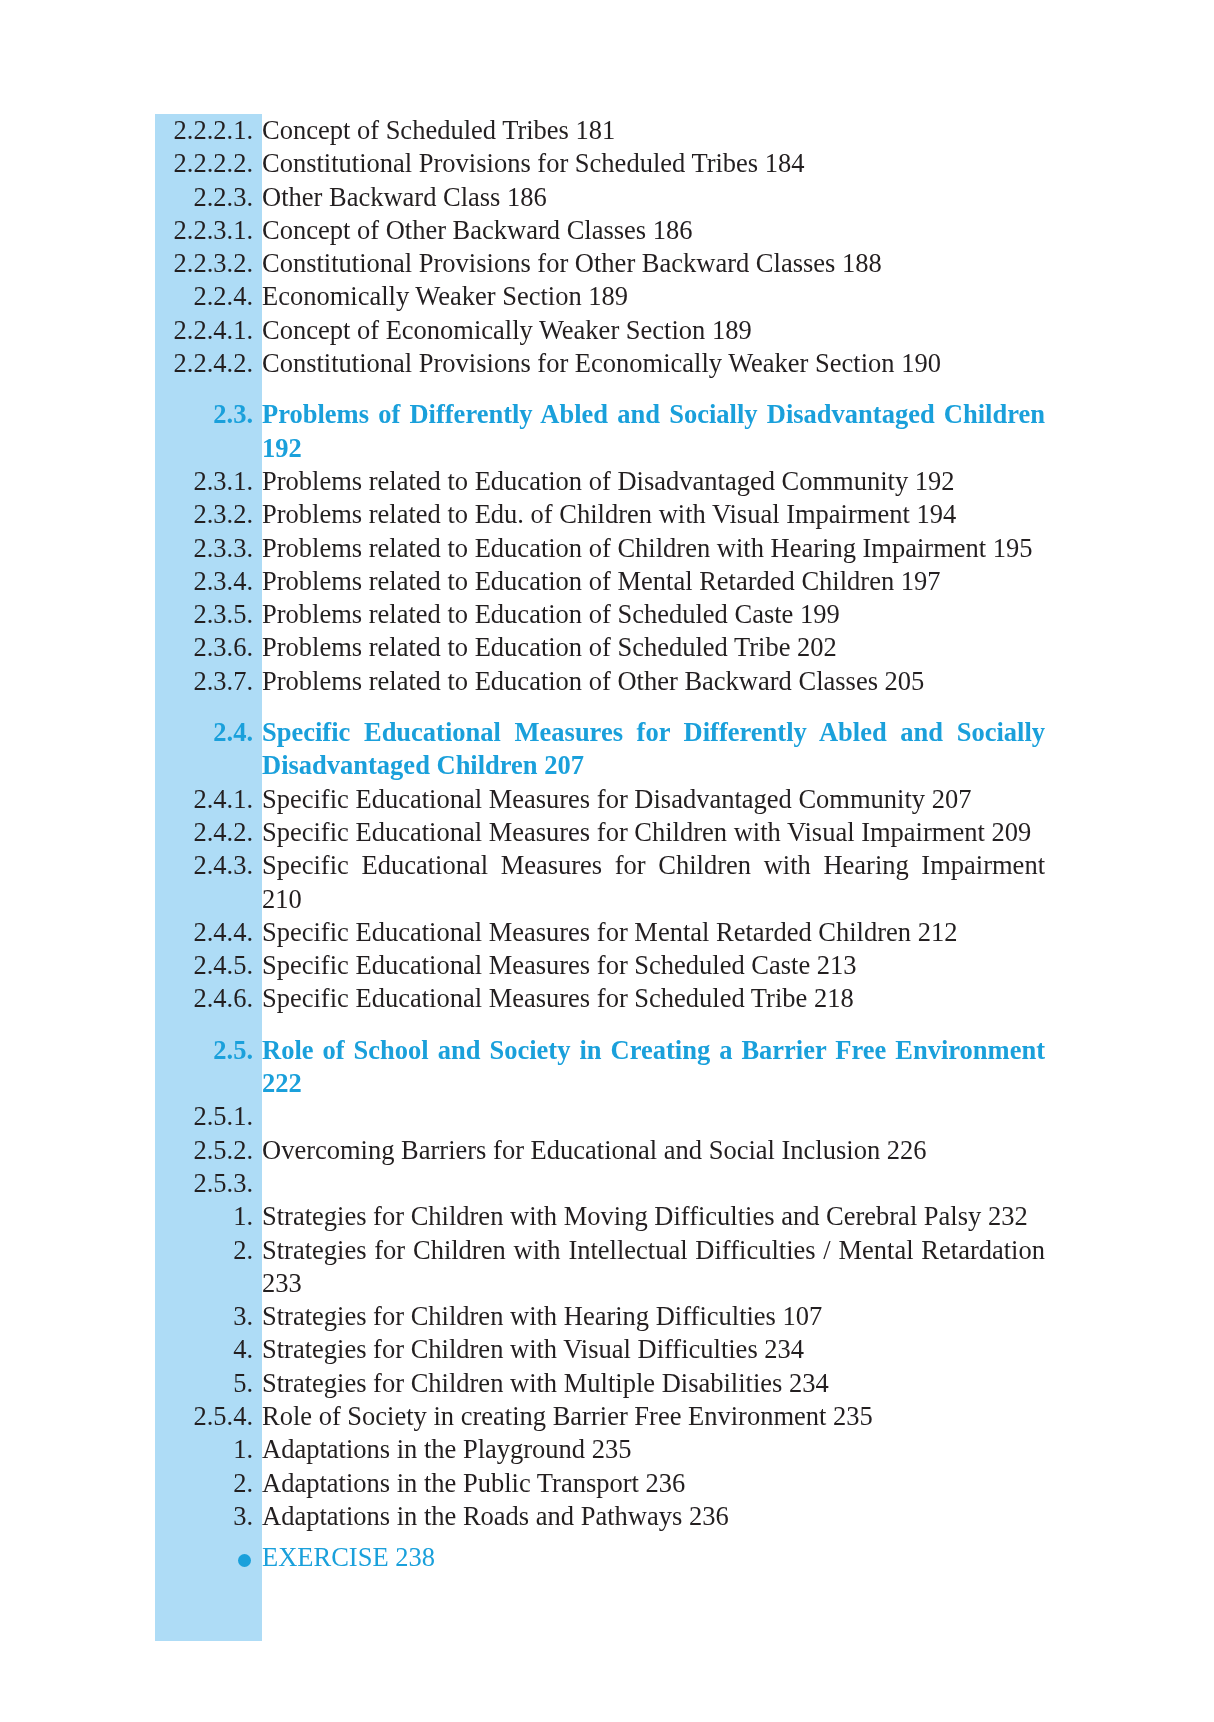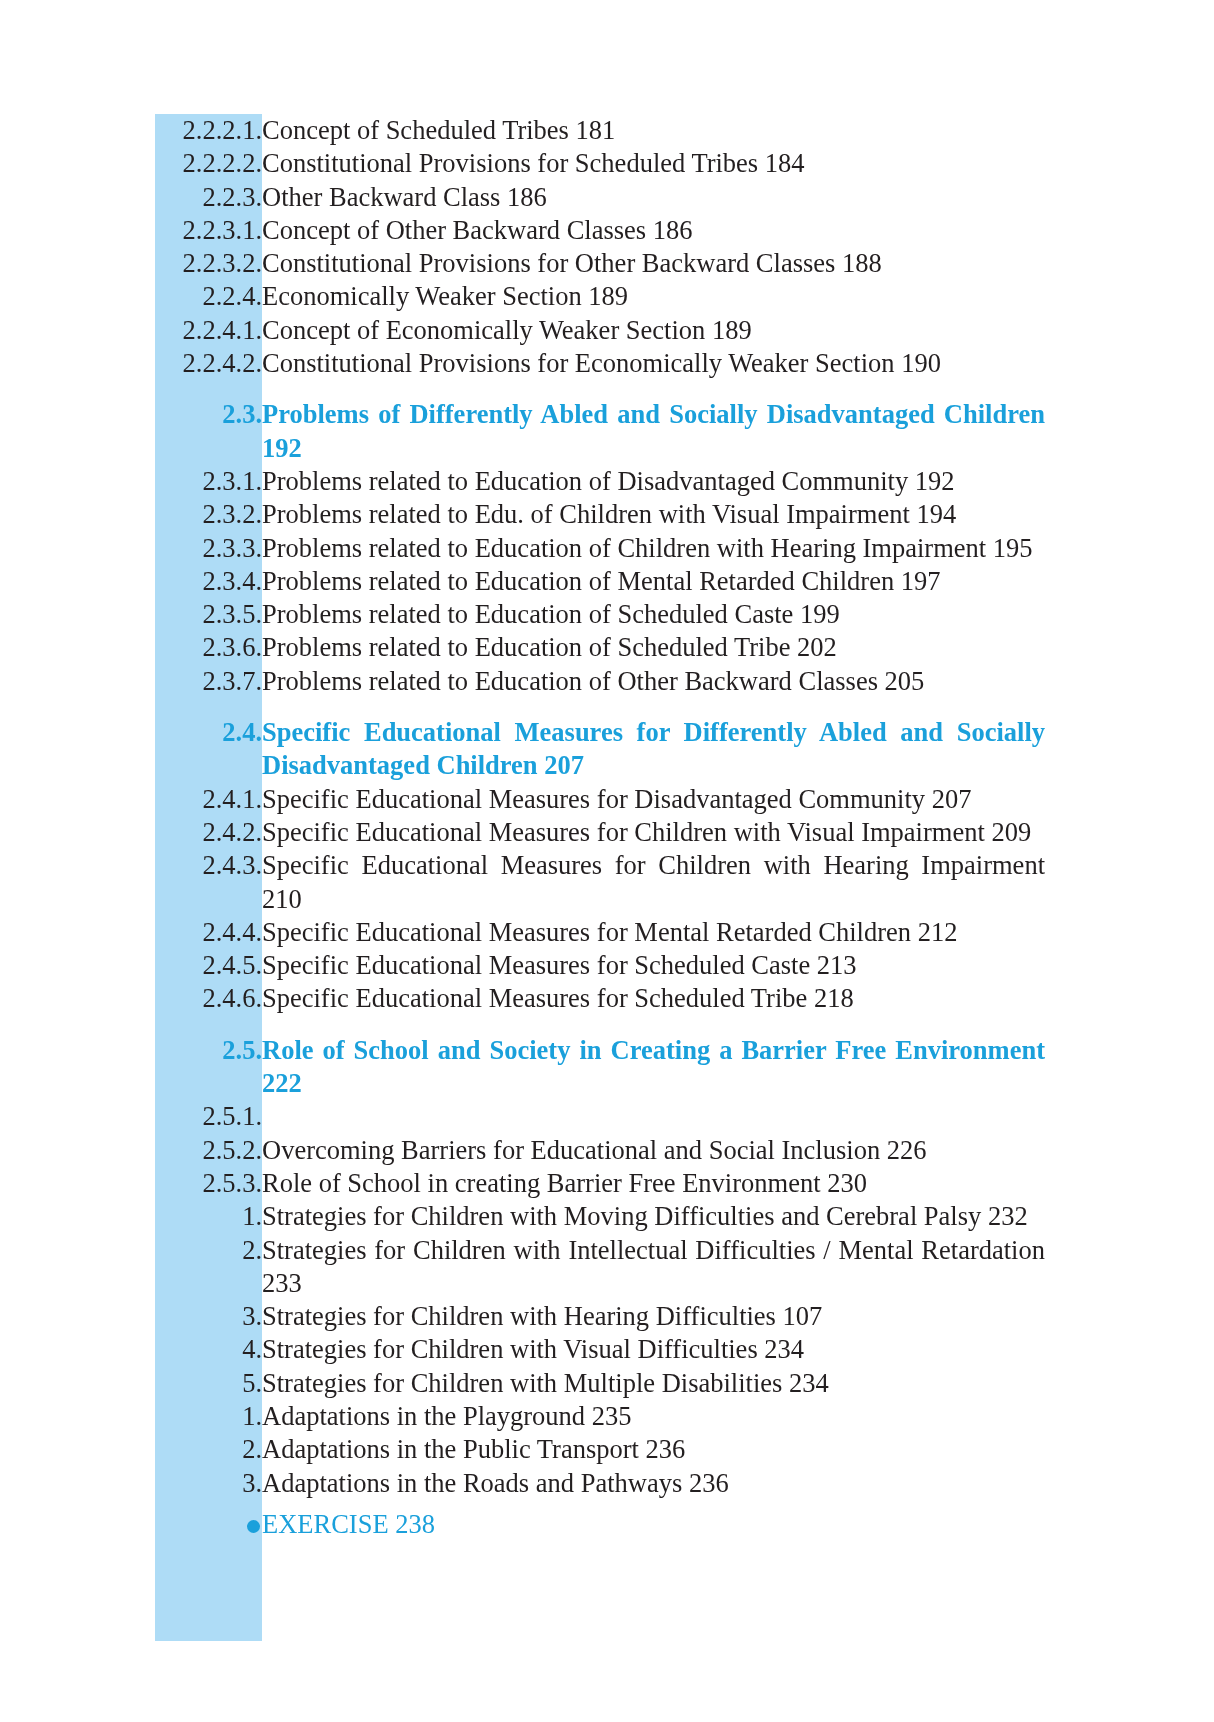--- a/index.html
+++ b/index.html
@@ -1,21 +1,21 @@
 <!DOCTYPE html>
 <html><head>
 <meta charset="utf-8">
 <style>
   html, body { margin:0; padding:0; background:#ffffff; }
   body { width:1214px; height:1722px; position:relative; overflow:hidden;
          font-family:"Liberation Serif","DejaVu Serif",serif; color:#231f20; }
   .band { position:absolute; left:155px; top:114px; width:107px; height:1527px; background:#aedcf6; }
   .toc { position:absolute; left:155px; top:114px; width:890px; }
   .row { display:flex; align-items:flex-start; font-size:26.5px; line-height:33.3px; }
-  .num { width:107px; flex:0 0 107px; text-align:right; box-sizing:border-box; white-space:nowrap; }
+  .num { width:107px; flex:0 0 107px; text-align:right; padding-right:9px; box-sizing:border-box; white-space:nowrap; }
   .txt { flex:1; text-align:justify; text-align-last:left; }
   .row.head { color:#1aa0db; font-weight:bold; margin-top:18px; }
   .row.head .txt { text-align-last:left; }
   .row.ex { color:#1aa0db; font-weight:normal; margin-top:8px; }
   .bullet { display:inline-block; width:13px; height:13px; border-radius:50%; background:#1aa0db; vertical-align:middle; margin-right:2px; }
 </style>
 </head>
 <body>
 
 <div class="band"></div>
@@ -122,21 +122,20 @@
     </div>
   <div class="row">
       <span class="num">2.5.1.</span>
     </div>
   <div class="row">
       <span class="num">2.5.2.</span>
       <span class="txt">Overcoming Barriers for Educational and Social Inclusion 226</span>
     </div>
   <div class="row">
       <span class="num">2.5.3.</span>
-      <span class="txt">Role of School in creating Barrier Free Environment 230</span>
     </div>
   <div class="row">
       <span class="num">1.</span>
       <span class="txt">Strategies for Children with Moving Difficulties and Cerebral Palsy 232</span>
     </div>
   <div class="row">
       <span class="num">2.</span>
       <span class="txt">Strategies for Children with Intellectual Difficulties / Mental Retardation 233</span>
     </div>
   <div class="row">
@@ -145,20 +144,24 @@
     </div>
   <div class="row">
       <span class="num">4.</span>
       <span class="txt">Strategies for Children with Visual Difficulties 234</span>
     </div>
   <div class="row">
       <span class="num">5.</span>
       <span class="txt">Strategies for Children with Multiple Disabilities 234</span>
     </div>
   <div class="row">
+      <span class="num">2.5.4.</span>
+      <span class="txt">Role of Society in creating Barrier Free Environment 235</span>
+    </div>
+  <div class="row">
       <span class="num">1.</span>
       <span class="txt">Adaptations in the Playground 235</span>
     </div>
   <div class="row">
       <span class="num">2.</span>
       <span class="txt">Adaptations in the Public Transport 236</span>
     </div>
   <div class="row">
       <span class="num">3.</span>
       <span class="txt">Adaptations in the Roads and Pathways 236</span>

